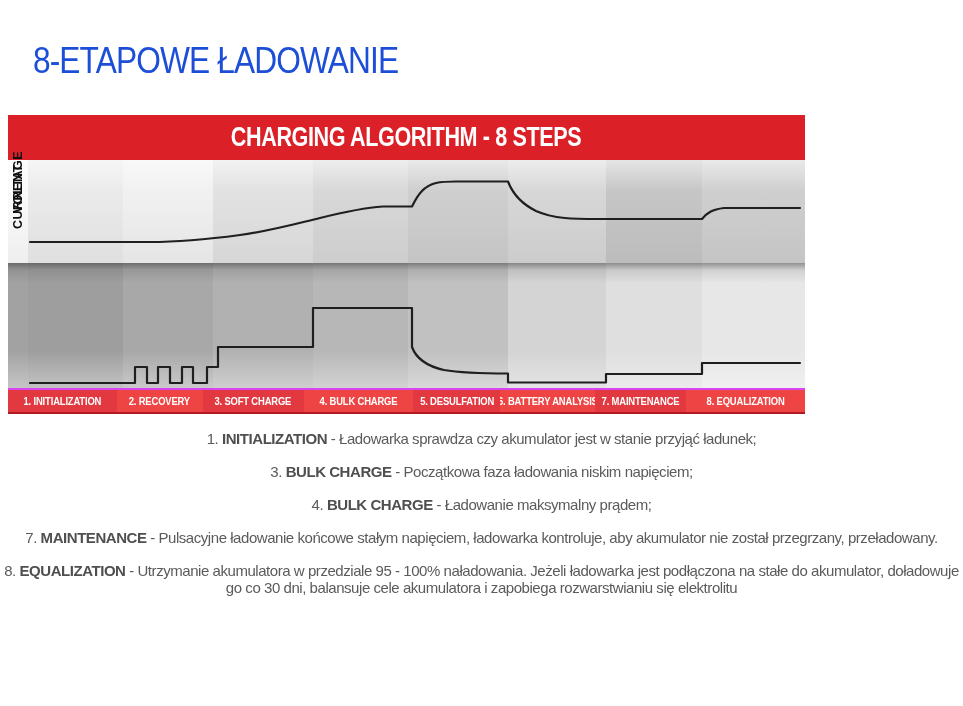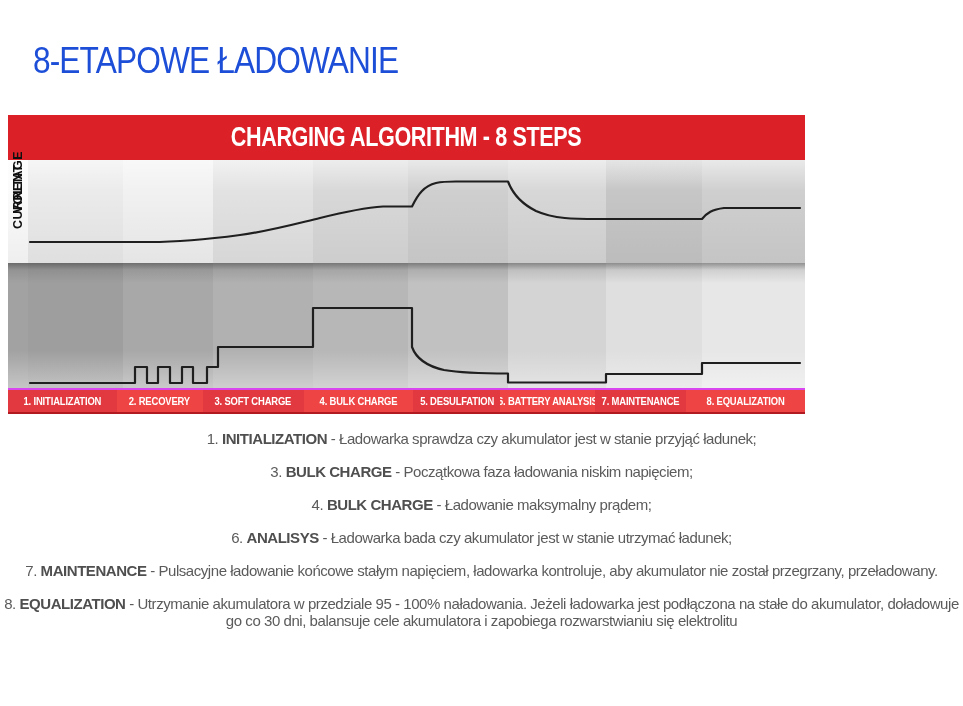--- a/index.html
+++ b/index.html
@@ -118,16 +118,15 @@
       <div class="stage-seg even" style="width: 125px; align-items: center;">
         <span>8. EQUALIZATION</span>
       </div>
     </div>
 </div>
 
 <div class="descriptions" id="descriptions">
     <p>1. <b>INITIALIZATION</b> - Ładowarka sprawdza czy akumulator jest w stanie przyjąć ładunek;</p>
     <p>3. <b>BULK CHARGE</b> - Początkowa faza ładowania niskim napięciem;</p>
     <p>4. <b>BULK CHARGE</b> - Ładowanie maksymalny prądem;</p>
-    <p>6. <b>ANALISYS</b> - Ładowarka bada czy akumulator jest w stanie utrzymać ładunek;</p>
     <p>7. <b>MAINTENANCE</b> - Pulsacyjne ładowanie końcowe stałym napięciem, ładowarka kontroluje, aby akumulator nie został przegrzany, przeładowany.</p>
     <p>8. <b>EQUALIZATION</b> - Utrzymanie akumulatora w przedziale 95 - 100% naładowania. Jeżeli ładowarka jest podłączona na stałe do akumulator, doładowuje go co 30 dni, balansuje cele akumulatora i zapobiega rozwarstwianiu się elektrolitu</p>
   </div>
 
 </body></html>

